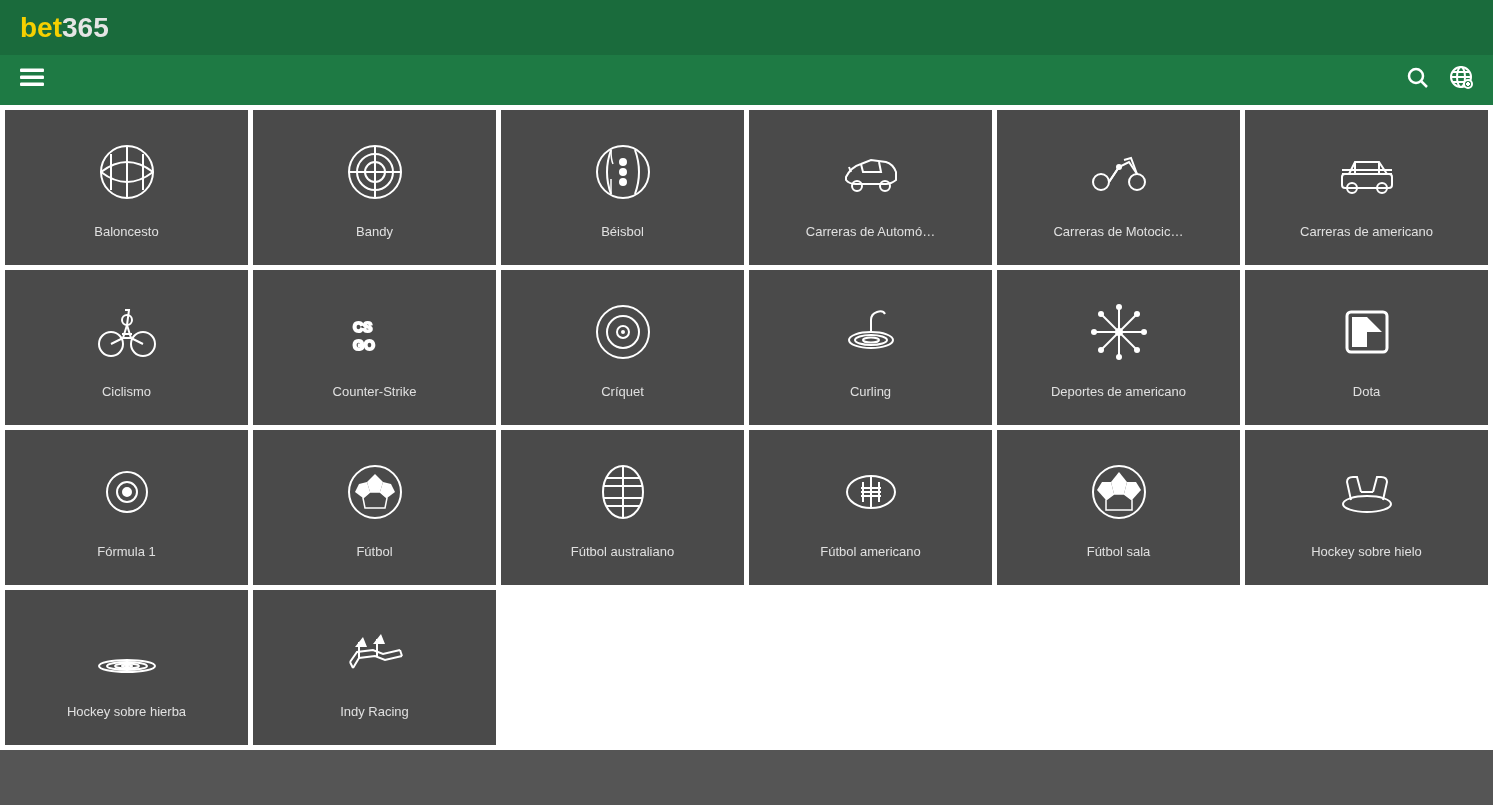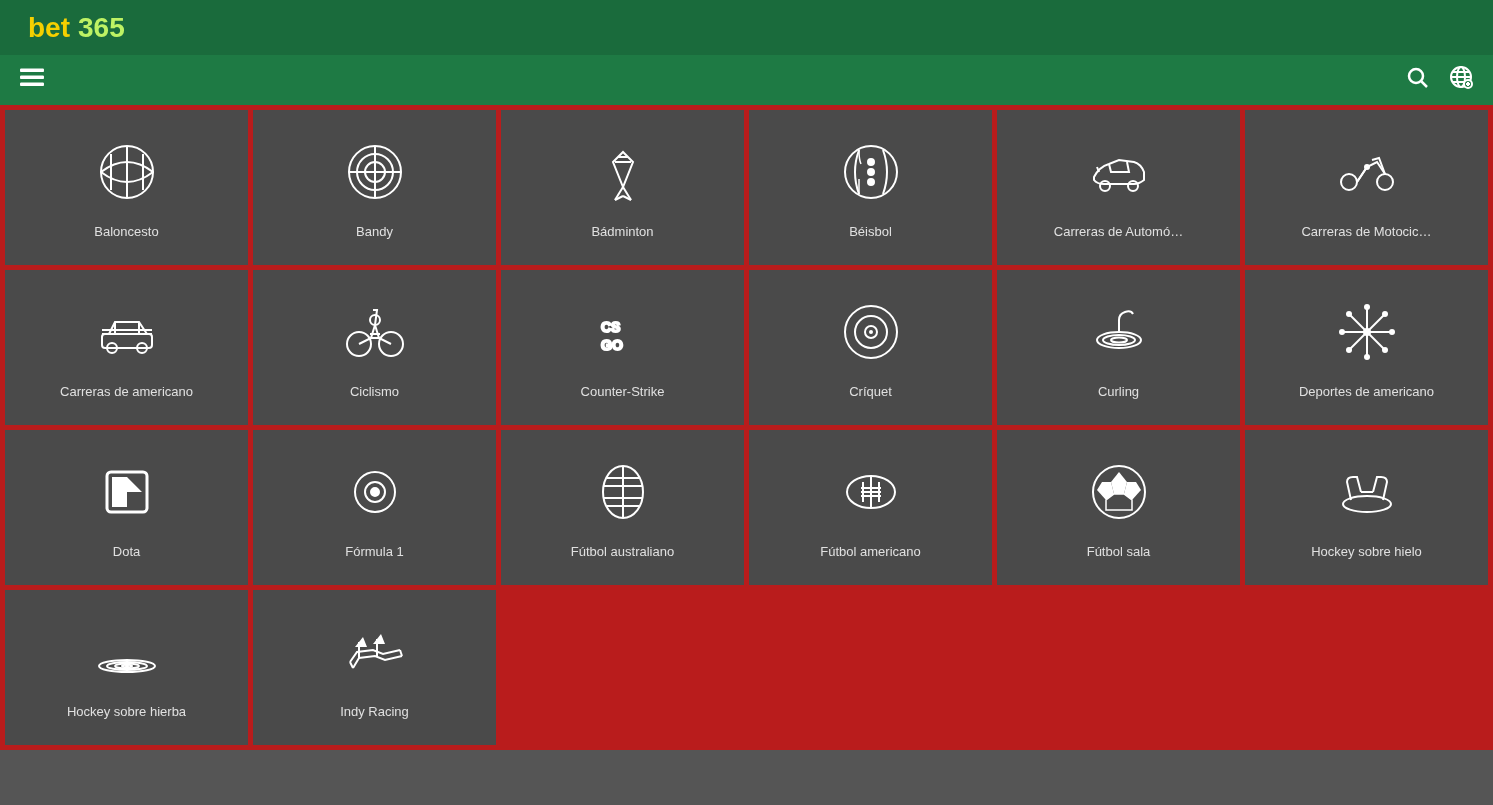--- a/index.html
+++ b/index.html
@@ -13,21 +13,20 @@
       align-items: center;
       padding: 0 20px;
     }
     .logo {
       font-size: 28px;
       font-weight: bold;
       color: #fff;
     }
     .logo span {
       color: #f5d000;
-      margin-left: 8px;
     }
 
     
     .header-nav {
       background: #1e7a44;
       height: 50px;
       display: flex;
       align-items: center;
       justify-content: space-between;
       padding: 0 20px;
@@ -46,21 +45,21 @@
       color: #fff;
       font-size: 22px;
       cursor: pointer;
     }
 
     
     .sports-grid {
       display: grid;
       grid-template-columns: repeat(6, 1fr);
       gap: 0;
-      background: #b91c1c;
+      background: #ffffff;
       padding: 5px;
       gap: 5px;
     }
 
     .sport-card {
       background: #4a4a4a;
       display: flex;
       flex-direction: column;
       align-items: center;
       justify-content: center;
@@ -91,21 +90,21 @@
       font-size: 13px;
       text-align: center;
       font-weight: 400;
     }
   </style>
 </head>
 <body>
 
 <div class="header-top">
   <div class="logo">
-    <span>bet</span><span style="color:#bef264">365</span>
+    <span>bet</span><span style="color:#e5e5e5">365</span>
   </div>
 </div>
 
 <div class="header-nav">
   <div class="hamburger">
     <svg width="24" height="24" viewBox="0 0 24 24" fill="white" stroke="white">
       <rect y="4" width="24" height="2.5" rx="1"></rect>
       <rect y="11" width="24" height="2.5" rx="1"></rect>
       <rect y="18" width="24" height="2.5" rx="1"></rect>
     </svg>
@@ -155,34 +154,20 @@
     <circle cx="30" cy="30" r="18"></circle>
     <line x1="4" y1="30" x2="56" y2="30"></line>
     <line x1="30" y1="4" x2="30" y2="56"></line>
   </svg>
       </div>
       <div class="sport-label">Bandy</div>
     </div>
     <div class="sport-card">
       <div class="sport-icon">
         <svg viewBox="0 0 60 60" fill="none" stroke="white" stroke-width="2.5">
-    <path d="M30 45 L20 20 L30 10 L40 20 Z"></path>
-    <path d="M22 20 L38 20"></path>
-    <path d="M25 15 L35 15"></path>
-    <line x1="30" y1="45" x2="22" y2="58"></line>
-    <line x1="22" y1="58" x2="30" y2="54"></line>
-    <line x1="30" y1="54" x2="38" y2="58"></line>
-    <line x1="38" y1="58" x2="30" y2="45"></line>
-  </svg>
-      </div>
-      <div class="sport-label">Bádminton</div>
-    </div>
-    <div class="sport-card">
-      <div class="sport-icon">
-        <svg viewBox="0 0 60 60" fill="none" stroke="white" stroke-width="2.5">
     <circle cx="30" cy="30" r="26"></circle>
     <path d="M18 8 Q10 30 18 52" stroke="white" stroke-width="2" fill="none"></path>
     <path d="M42 8 Q50 30 42 52" stroke="white" stroke-width="2" fill="none"></path>
     <path d="M18 8 Q18 18 20 22" stroke="white" stroke-width="1.5"></path>
     <path d="M18 37 Q18 45 18 52" stroke="white" stroke-width="1.5"></path>
     <circle cx="30" cy="30" r="3" fill="white"></circle>
     <circle cx="30" cy="20" r="3" fill="white"></circle>
     <circle cx="30" cy="40" r="3" fill="white"></circle>
   </svg>
       </div>
@@ -309,20 +294,32 @@
     <circle cx="30" cy="30" r="20"></circle>
     <circle cx="30" cy="30" r="10"></circle>
     <circle cx="30" cy="30" r="4" fill="white"></circle>
   </svg>
       </div>
       <div class="sport-label">Fórmula 1</div>
     </div>
     <div class="sport-card">
       <div class="sport-icon">
         <svg viewBox="0 0 60 60" fill="none" stroke="white" stroke-width="2.5">
+    <circle cx="30" cy="30" r="26"></circle>
+    <polygon points="30,12 38,20 35,30 25,30 22,20" fill="white" stroke="none"></polygon>
+    <polygon points="14,22 22,20 25,30 18,36 10,30" fill="white" stroke="none"></polygon>
+    <polygon points="46,22 38,20 35,30 42,36 50,30" fill="white" stroke="none"></polygon>
+    <polygon points="20,46 18,36 25,30 35,30 42,36 40,46" fill="none" stroke="white" stroke-width="1.5"></polygon>
+  </svg>
+      </div>
+      <div class="sport-label">Fútbol</div>
+    </div>
+    <div class="sport-card">
+      <div class="sport-icon">
+        <svg viewBox="0 0 60 60" fill="none" stroke="white" stroke-width="2.5">
     <ellipse cx="30" cy="30" rx="20" ry="26"></ellipse>
     <line x1="30" y1="4" x2="30" y2="56"></line>
     <line x1="14" y1="16" x2="46" y2="16"></line>
     <line x1="10" y1="24" x2="50" y2="24"></line>
     <line x1="10" y1="36" x2="50" y2="36"></line>
     <line x1="14" y1="44" x2="46" y2="44"></line>
   </svg>
       </div>
       <div class="sport-label">Fútbol australiano</div>
     </div>

